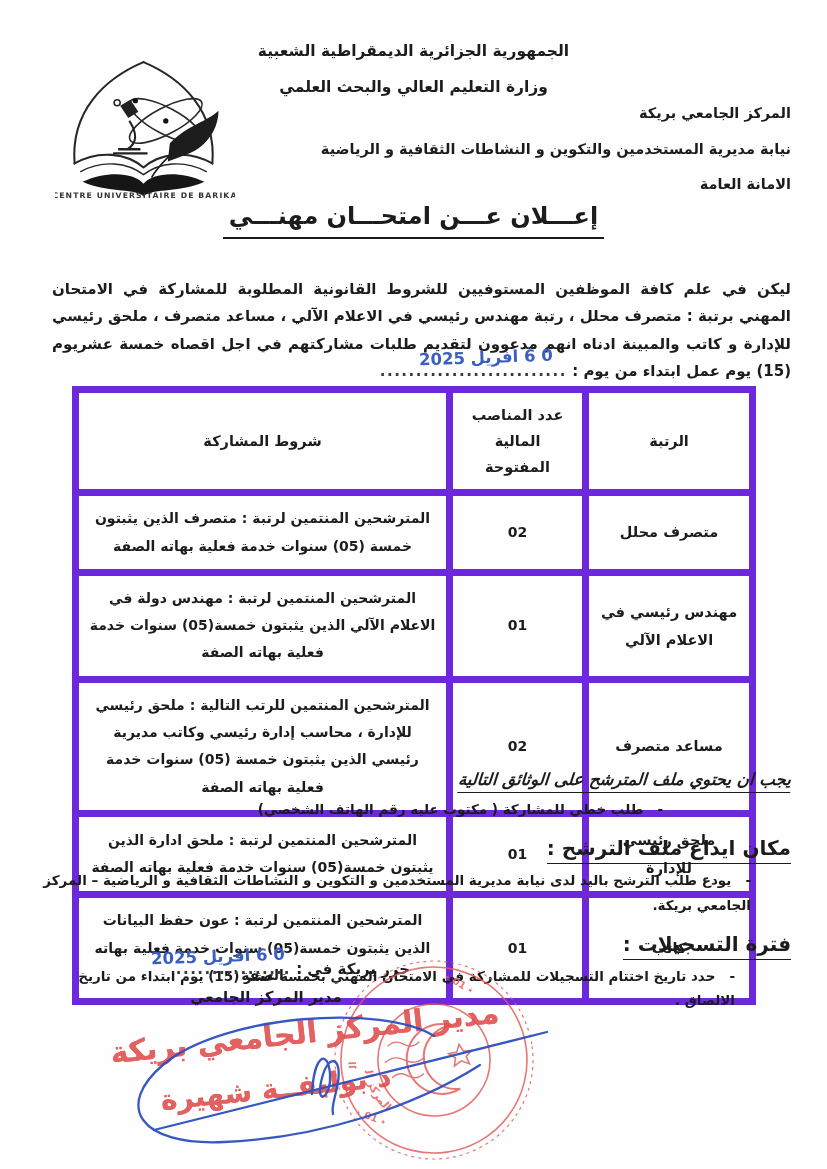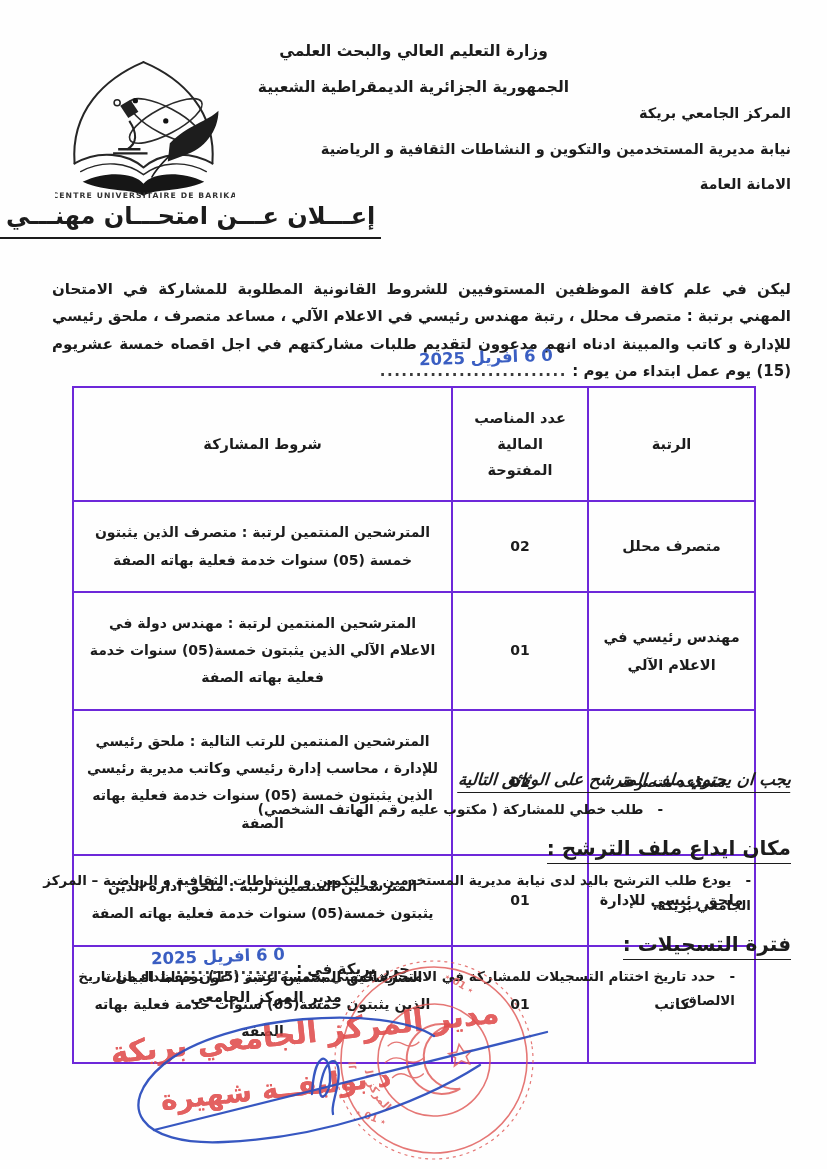--- a/index.html
+++ b/index.html
@@ -11,35 +11,35 @@
     overflow:hidden;
     font-family:"DejaVu Sans", sans-serif;
     color:#1c1c1c;
     direction:rtl;
   }
   
   .hdr-center{position:absolute;top:34px;left:0;right:0;text-align:center;font-weight:bold;font-size:15.5px;line-height:2.3;}
   .org-block{position:absolute;top:96px;right:36px;text-align:right;font-weight:bold;font-size:14.5px;line-height:2.45;}
   .logo{position:absolute;top:50px;left:55px;width:180px;height:152px;}
   
-  .title-wrap{position:absolute;top:202px;left:0;right:0;text-align:left;}
+  .title-wrap{position:absolute;top:202px;left:0;right:0;text-align:center;}
   .title{display:inline-block;font-size:24px;font-weight:bold;letter-spacing:1px;border-bottom:2.5px solid #1c1c1c;padding:0 6px 7px 6px;}
   
   .intro{position:absolute;top:276px;right:36px;left:52px;font-size:15px;font-weight:bold;line-height:1.82;text-align:justify;text-align-last:right;}
   .dotwrap{position:relative;display:inline-block;white-space:nowrap;}
   .dots{color:#3b3b3b;letter-spacing:1.5px;font-weight:bold;}
   .stamp-date{
     position:absolute;top:-15px;right:14px;
     color:#3a5ec2;font-size:16.5px;font-weight:bold;letter-spacing:1px;
     transform:rotate(-2deg);white-space:nowrap;
   }
   
   .tbl-wrap{position:absolute;top:386px;right:71px;width:684px;}
   table{width:100%;border-collapse:collapse;table-layout:fixed;}
-  th,td{border:2px solid #6d28d9;font-weight:bold;text-align:center;vertical-align:middle;padding:17px 10px;}
+  th,td{border:7px solid #6d28d9;font-weight:bold;text-align:center;vertical-align:middle;padding:9px 10px;}
   th{font-size:14.5px;line-height:1.8;}
   td{font-size:14px;line-height:1.95;}
   td.rank{font-size:14.5px;}
   
   .sections{position:absolute;top:770px;right:36px;left:36px;font-size:13.5px;}
   .sec-head-line{text-align:right;}
   .sec-head{display:inline-block;font-weight:bold;font-size:20px;border-bottom:1.8px solid #1c1c1c;padding-bottom:3px;}
   .sec-head.calligraphic{font-style:italic;font-size:16.5px;transform:skewX(-4deg);}
   .sec-item{font-weight:bold;margin-top:4px;line-height:1.8;}
   .sec-item .dash{display:inline-block;margin-left:14px;}
@@ -60,22 +60,22 @@
   .red2{top:1072px;left:142px;width:268px;font-size:28px;transform:rotate(-6deg);}
   .seal{position:absolute;top:956px;left:330px;width:208px;height:208px;opacity:.82;z-index:2;}
   .signature{position:absolute;top:994px;left:84px;width:482px;height:168px;z-index:4;}
 </style>
 </head>
 <body>
 
 <div class="page">
 
   <div class="hdr-center">
+    <div>الجمهورية الجزائرية الديمقراطية الشعبية</div>
     <div>وزارة التعليم العالي والبحث العلمي</div>
-    <div>الجمهورية الجزائرية الديمقراطية الشعبية</div>
   </div>
 
   <svg class="logo" viewBox="0 0 175 150">
     <g fill="none" stroke="#262626" stroke-width="2" stroke-linecap="round">
       <path d="M 18 112 C 14 60 48 28 86 12"></path>
       <path d="M 86 12 C 124 28 158 60 154 112"></path>
       <path d="M 18 112 C 42 98 70 102 86 116 M 154 112 C 130 98 102 102 86 116"></path>
       <path d="M 24 120 C 46 108 70 111 86 123 M 148 120 C 126 108 102 111 86 123" stroke-width="1.4"></path>
     </g>
     <path d="M 26 130 C 52 118 78 122 86 132 C 94 122 120 118 146 130 C 122 141 98 136 86 144 C 74 136 50 141 26 130 Z" fill="#161616"></path>

